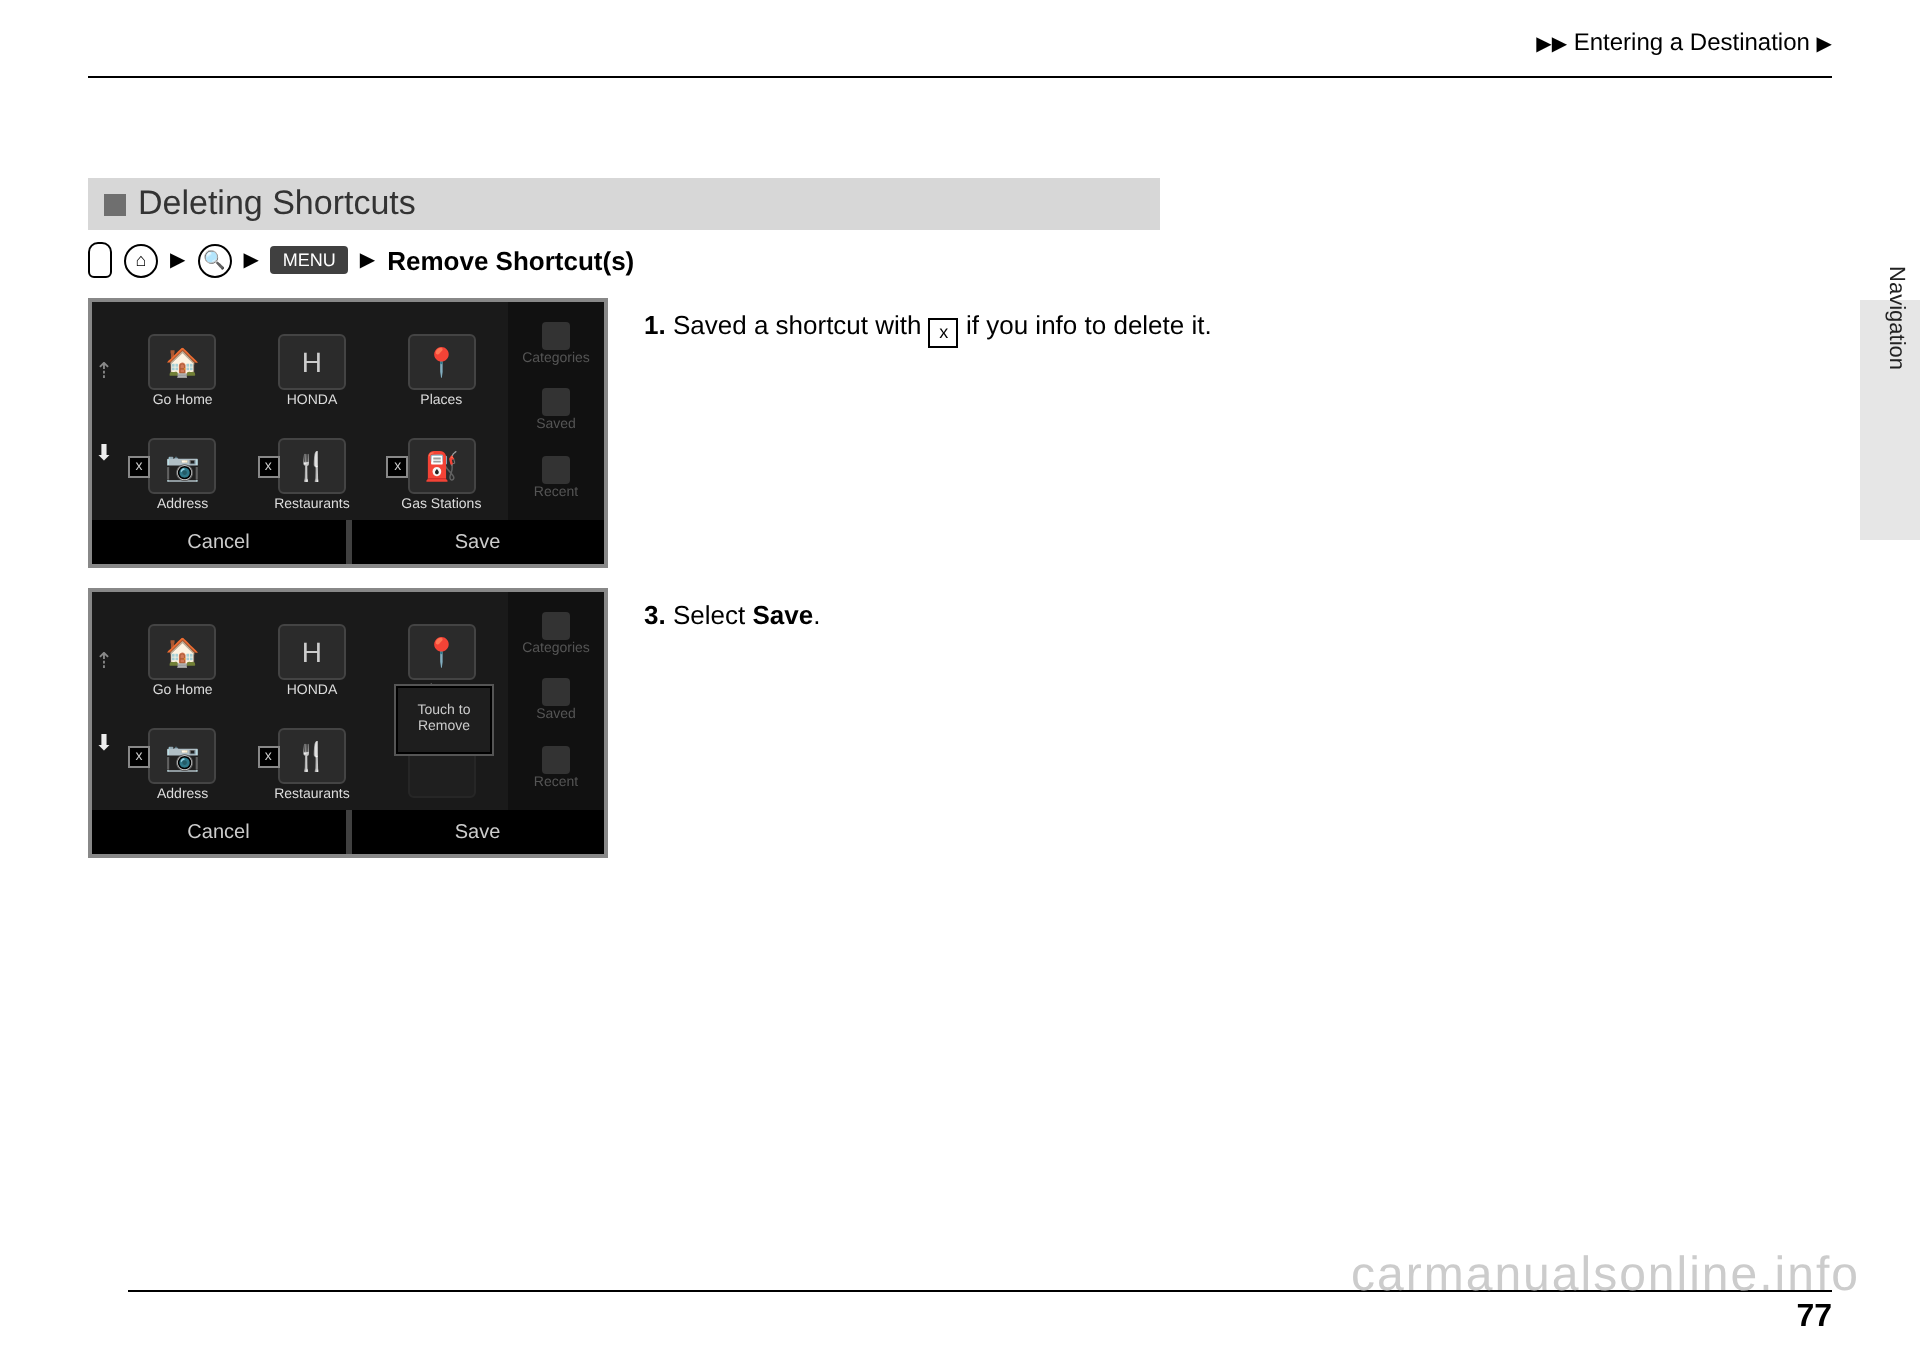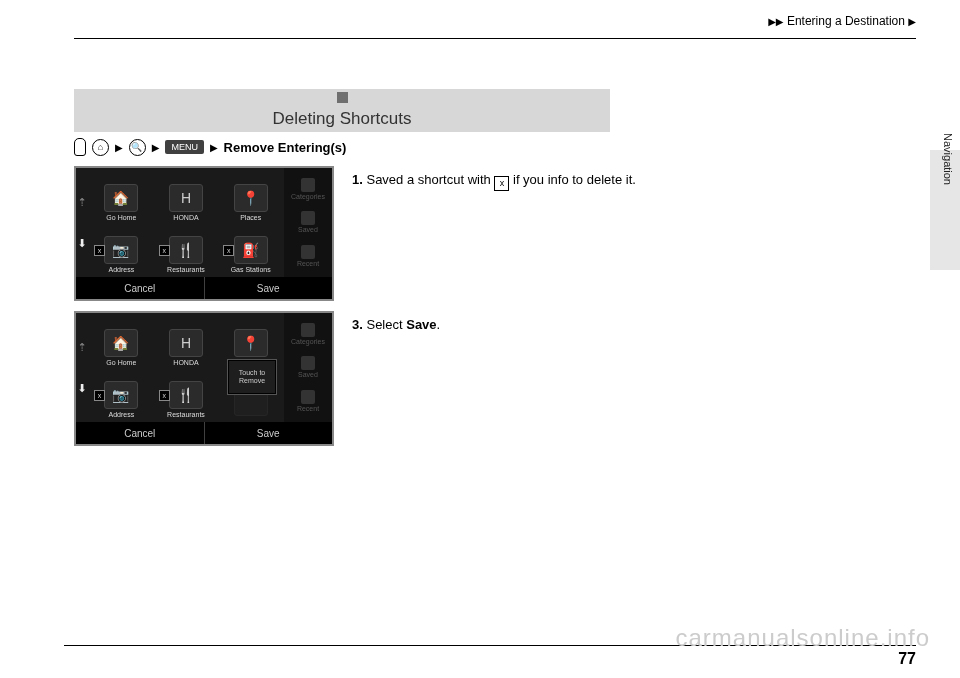--- a/index.html
+++ b/index.html
@@ -10,21 +10,21 @@
     height: 678px;
     background: #fff;
     position: relative;
     color: #000;
   }
   .page {
     position: relative;
     width: 100%;
     height: 100%;
     box-sizing: border-box;
-    padding: 20px 44px 0 74px;
+    padding: 20px 44px 0 44px;
   }
   .header-line {
     border-top: 1px solid #000;
     margin-top: 18px;
   }
   .header-text {
     position: absolute;
     top: 14px;
     right: 44px;
     font-size: 12px;
@@ -54,21 +54,20 @@
   }
   .section-title-bar {
     background: #d7d7d7;
     width: 520px;
     padding: 3px 8px;
     font-size: 17px;
     color: #333;
     display: flex;
     align-items: center;
     gap: 6px;
-    flex-direction: column;
   }
   .section-title-bar .sq {
     width: 11px; height: 11px; background: #6f6f6f;
   }
   .instruction-row {
     margin-top: 6px;
     display: flex;
     align-items: center;
     gap: 6px;
     font-size: 13px;
@@ -137,21 +136,21 @@
   .tile .xbadge {
     position:absolute; top:20px; left:4px;
     width:9px;height:9px;background:#000;border:1px solid #888;font-size:7px;color:#ccc;
     display:flex;align-items:center;justify-content:center;line-height:1;
   }
   .ss-footer {
     height:22px;background:#000;display:flex;
   }
   .ss-footer div {
     flex:1;display:flex;align-items:center;justify-content:center;
-    color:#ccc;font-size:10px;border-right:1px solid #404040;
+    color:#ccc;font-size:10px;border-right:3px solid #404040;
   }
   .ss-footer div:last-child{border-right:none;}
   .touch-remove {
     position:absolute;width:46px;height:32px;background:#1e1e1e;border:1px solid #000;
     right:56px;bottom:28px;color:#ccc;font-size:7px;display:flex;align-items:center;justify-content:center;text-align:center;line-height:1.2;
     box-shadow: 0 0 0 1px #555;
   }
   .step-col { flex:1; font-size:13px; line-height:1.5; padding-top:4px;}
   .step-col .num { font-weight:bold; }
   .xicon-inline {
@@ -190,21 +189,21 @@
     </div>
 
     <div class="instruction-row">
       <span class="icon-mic"></span>
       <span class="icon-circle">⌂</span>
       <span class="tri">▶</span>
       <span class="icon-circle">🔍</span>
       <span class="tri">▶</span>
       <span class="menu-btn">MENU</span>
       <span class="tri">▶</span>
-      <span class="strong">Remove Entering(s)</span>
+      <span class="strong">Remove Shortcut(s)</span>
     </div>
 
     <div class="row">
       <div class="screenshot">
         <div class="ss-body">
           <div class="ss-left">
             <span>⇡</span>
             <span style="color:#eee">⬇</span>
           </div>
           <div class="ss-grid">

